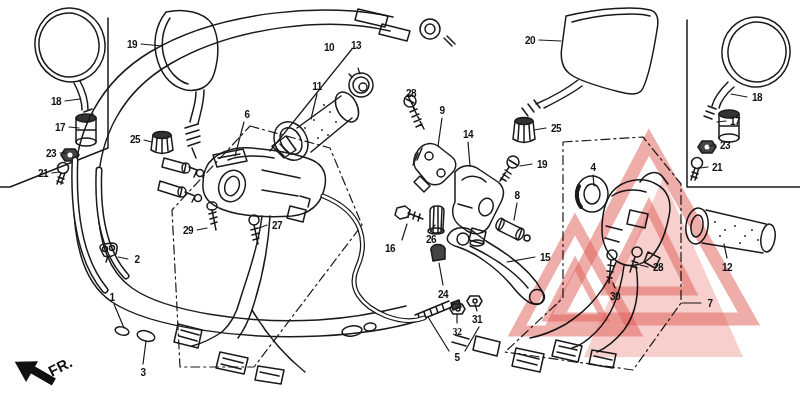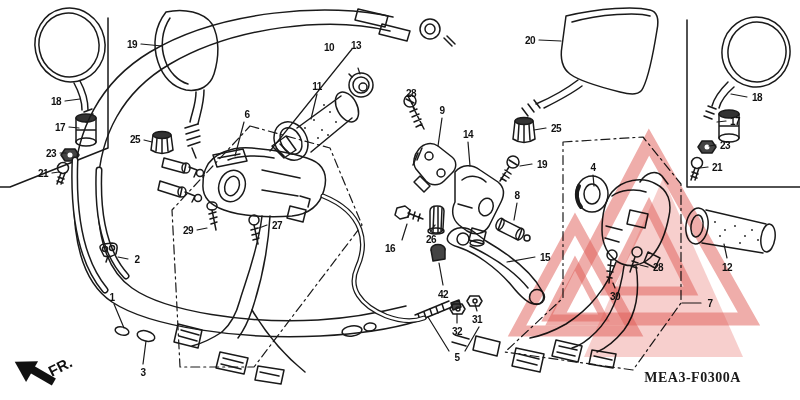--- a/index.html
+++ b/index.html
@@ -374,21 +374,20 @@
 
 <svg id="watermark-layer" width="800" height="400" viewBox="0 0 800 400" fill="none">
   <path d="M663,178 L743,357 L584,357 Z" fill="rgba(228,96,90,0.30)"></path>
   <path d="M649,142 L749,319 L556,319 Z" stroke="rgba(224,92,86,0.50)" stroke-width="13"></path>
   <path d="M649,207 L691,291 L607,291 Z" stroke="rgba(224,92,86,0.50)" stroke-width="9"></path>
   <path d="M575,224 L634,331 L517,331 Z" stroke="rgba(224,92,86,0.50)" stroke-width="11"></path>
   <path d="M575,263 L604,318 L547,318 Z" stroke="rgba(224,92,86,0.50)" stroke-width="7"></path>
 </svg>
 
 
-<div id="diagram-code">MEA3-F0300A</div>
 <div id="fr-label">FR.</div>
 <div id="callout-layer">
       <div class="callout" style="left: 112px; top: 297px;">1</div>
       <div class="callout" style="left: 137px; top: 259px;">2</div>
       <div class="callout" style="left: 143px; top: 372px;">3</div>
       <div class="callout" style="left: 593px; top: 167px;">4</div>
       <div class="callout" style="left: 457px; top: 357px;">5</div>
       <div class="callout" style="left: 247px; top: 114px;">6</div>
       <div class="callout" style="left: 710px; top: 303px;">7</div>
       <div class="callout" style="left: 517px; top: 195px;">8</div>
@@ -400,30 +399,30 @@
       <div class="callout" style="left: 468px; top: 134px;">14</div>
       <div class="callout" style="left: 545px; top: 257px;">15</div>
       <div class="callout" style="left: 390px; top: 248px;">16</div>
       <div class="callout" style="left: 60px; top: 127px;">17</div>
       <div class="callout" style="left: 56px; top: 101px;">18</div>
       <div class="callout" style="left: 132px; top: 44px;">19</div>
       <div class="callout" style="left: 530px; top: 40px;">20</div>
       <div class="callout" style="left: 43px; top: 173px;">21</div>
       <div class="callout" style="left: 542px; top: 164px;">19</div>
       <div class="callout" style="left: 51px; top: 153px;">23</div>
-      <div class="callout" style="left: 443px; top: 294px;">42</div>
+      <div class="callout" style="left: 443px; top: 294px;">24</div>
       <div class="callout" style="left: 135px; top: 139px;">25</div>
       <div class="callout" style="left: 556px; top: 128px;">25</div>
       <div class="callout" style="left: 431px; top: 239px;">26</div>
       <div class="callout" style="left: 277px; top: 225px;">27</div>
       <div class="callout" style="left: 658px; top: 267px;">28</div>
       <div class="callout" style="left: 188px; top: 230px;">29</div>
       <div class="callout" style="left: 615px; top: 296px;">30</div>
       <div class="callout" style="left: 477px; top: 319px;">31</div>
-      <div class="callout" style="left: 457px; top: 331px;">32</div>
+      <div class="callout" style="left: 457px; top: 331px; font-family: Liberation Serif, serif;">32</div>
       <div class="callout" style="left: 411px; top: 93px;">28</div>
       <div class="callout" style="left: 735px; top: 121px;">17</div>
       <div class="callout" style="left: 757px; top: 97px;">18</div>
       <div class="callout" style="left: 717px; top: 167px;">21</div>
       <div class="callout" style="left: 725px; top: 145px;">23</div>
     </div>
 
 </div>
 
 </body></html>

